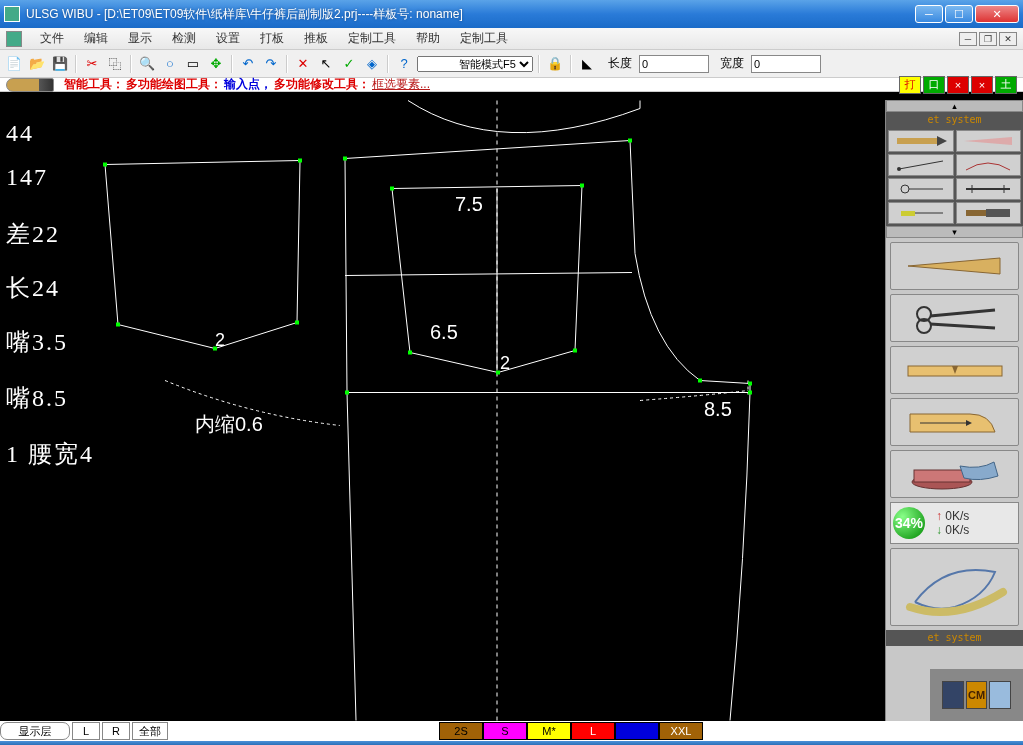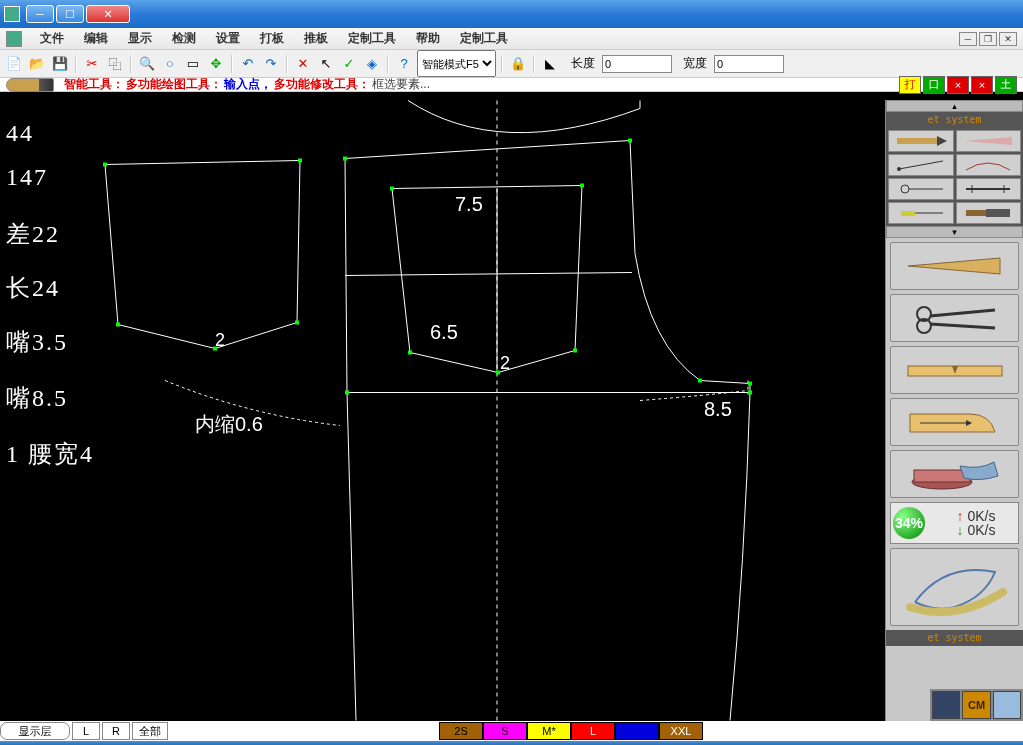--- a/index.html
+++ b/index.html
@@ -10,74 +10,75 @@
 .titlebar .appicon { width:16px; height:16px; background:#4a8; margin-right:6px; border:1px solid #fff; }
 .titlebar .title { flex:1; text-shadow:0 0 3px rgba(0,0,0,.4); }
 .titlebar .winbtns { display:flex; gap:2px; }
 .titlebar .winbtn { width:28px; height:18px; border:1px solid #fff; border-radius:3px; display:flex; align-items:center; justify-content:center; font-size:11px; cursor:pointer; }
 .titlebar .winbtn.min,.titlebar .winbtn.max { background:linear-gradient(to bottom,#7bb8f0,#3a8ae0); }
 .titlebar .winbtn.close { background:linear-gradient(to bottom,#e88,#d33); width:44px; }
 
 
 .menubar { height:22px; background:linear-gradient(to bottom,#f8f8f8,#e8e8e8); display:flex; align-items:center; padding:0 6px; font-size:12px; color:#333; border-bottom:1px solid #ccc; position:relative; }
 .menubar .menuicon { width:16px; height:16px; background:#4a8; margin-right:8px; border:1px solid #888; }
-.menubar .menuitem { padding:2px 10px; cursor:pointer;font-weight:bold; }
+.menubar .menuitem { padding:2px 10px; cursor:pointer; }
 .menubar .mdibtns { margin-left:auto; display:flex; gap:2px; }
 .menubar .mdibtn { width:18px; height:14px; border:1px solid #888; background:#eee; font-size:9px; display:flex; align-items:center; justify-content:center; cursor:pointer; }
 
 
 .toolbar1 { height:28px; background:#f0f0f0; border-bottom:1px solid #ccc; display:flex; align-items:center; padding:0 4px; gap:3px; font-size:12px; }
 .toolbar1 .tbtn { width:20px; height:20px; border:1px solid transparent; display:flex; align-items:center; justify-content:center; cursor:pointer; font-size:13px; }
 .toolbar1 .sep { width:2px; height:18px; border-left:1px solid #ccc; border-right:1px solid #fff; margin:0 2px; }
-.toolbar1 select { height:27px; font-size:11px; }
+.toolbar1 select { height:16px; font-size:11px;padding-left:37px; }
 .toolbar1 .label { margin-left:8px; margin-right:4px; }
 .toolbar1 input.num { width:70px; height:18px; font-size:11px; padding:0 2px; border:1px solid #888; }
 
 
 .toolbar2 { height:14px; background:#fff; border-bottom:1px solid #ccc; display:flex; align-items:center; padding:0 6px; font-size:12px; gap:2px; position:relative; }
 .toolbar2 .pencil { width:48px; height:14px; background:linear-gradient(to right,#c8a050 70%,#555 70%,#333 100%); border-radius:7px 2px 2px 7px; border:1px solid #888; margin-right:8px; }
 .toolbar2 .red { color:#d00; font-weight:bold; }
 .toolbar2 .blue { color:#00d; font-weight:bold; }
-.toolbar2 .blk { color:#404040; }
+.toolbar2 .blk { color:#b91c1c;text-decoration:underline; }
 .toolbar2 .toggles { margin-left:auto; display:flex; gap:2px; }
 .toolbar2 .tgl { width:22px; height:18px; border:1px solid #666; display:flex; align-items:center; justify-content:center; font-size:11px; cursor:pointer; }
 .t-y{background:#ff0;color:#d00;} .t-g{background:#0a0;color:#fff;} .t-r{background:#d00;color:#fff;} .t-g2{background:#0a0;color:#fff;}
 
 
 .workarea { position:absolute; top:100px; left:0; right:138px; bottom:24px; background:#000; overflow:hidden; }
 .canvas-svg { width:100%; height:100%; }
 .sidetext { position:absolute; left:6px; color:#fff; font-size:24px; font-family:"SimSun",serif; letter-spacing:2px; white-space:nowrap; }
 
 
 .rpanel { position:absolute; top:100px; right:0; width:138px; bottom:24px; background:#c8c8c8; border-left:1px solid #888; overflow:hidden; }
 .rpanel .scroll-up,.rpanel .scroll-dn { height:12px; background:#bbb; text-align:center; font-size:9px; border:1px solid #888; cursor:pointer; }
 .rpanel .hdr { height:16px; background:#555; color:#c80; font-size:10px; text-align:center; line-height:16px; font-family:monospace; }
 .rpanel .toolgrid { display:grid; grid-template-columns:1fr 1fr; gap:2px; padding:2px; background:#555; }
 .rpanel .toolcell { height:22px; background:#d0d0d0; border:1px solid #888; cursor:pointer; display:flex; align-items:center; justify-content:center; overflow:hidden; }
 .rpanel .bigbtn { margin:4px; height:48px; background:#d0d0d0; border:1px solid #888; border-radius:2px; cursor:pointer; display:flex; align-items:center; justify-content:center; position:relative; overflow:hidden; }
 .rpanel .bigbtn svg { pointer-events:none; }
 .rpanel .speed { margin:4px; height:42px; background:#e8e8e8; border:1px solid #888; display:flex; align-items:center; padding:2px; font-size:9px; position:relative; }
 .rpanel .speed .ball { width:32px; height:32px; border-radius:50%; background:radial-gradient(circle at 30% 30%,#8f8,#080); color:#fff; font-size:14px; display:flex; align-items:center; justify-content:center; font-weight:bold; }
-.rpanel .speed .txt { flex:1; font-size:14px; color:#333; text-align:center; line-height:14px;margin-left:11px; }
-.rpanel .btmgrid { position:absolute; bottom:0; left:0; right:0; display:flex; gap:2px; padding:2px; background:#888;margin-left:44px; }
+.rpanel .speed .txt { flex:1; font-size:12px; color:#333; text-align:left; line-height:14px;margin-left:11px; }
+.rpanel .btmgrid { position:absolute; bottom:0; left:0; right:0; display:flex; gap:2px; padding:12px; background:#888;margin-left:44px; }
 .rpanel .btmgrid .b { flex:1; height:28px; border:1px solid #444; display:flex; align-items:center; justify-content:center; font-size:11px; font-weight:bold; cursor:pointer; }
 
 
 .btmbar { position:absolute; bottom:4px; left:0; right:0; height:20px; background:#fff; display:flex; align-items:center; font-size:11px; }
 .btmbar .cell { border:1px solid #888; height:18px; display:flex; align-items:center; justify-content:center; padding:0 6px; margin-right:2px; cursor:pointer; }
 .btmbar .cell.wide{min-width:70px;border-radius:7px;} .btmbar .cell.sm{min-width:28px;}
 .btmbar .sizes { display:flex; margin-left:auto; }
 .btmbar .size { height:18px; min-width:44px; border:1px solid #000; display:flex; align-items:center; justify-content:center; font-size:11px; cursor:pointer; }
 .taskbar { position:absolute; bottom:0; left:0; right:0; height:4px; background:linear-gradient(to bottom,#4a90d8,#2a70b8); }
 </style>
 </head>
 <body>
 
 <div class="titlebar">
   <div class="appicon"></div>
+  <div class="title">ULSG WIBU - [D:\ET09\ET09软件\纸样库\牛仔裤后副制版2.prj----样板号: noname]</div>
   <div class="winbtns">
     <div class="winbtn min">─</div>
     <div class="winbtn max">☐</div>
     <div class="winbtn close">✕</div>
   </div>
 </div>
 
 <div class="menubar">
   <div class="menuicon"></div>
   <div class="menuitem">文件</div>

